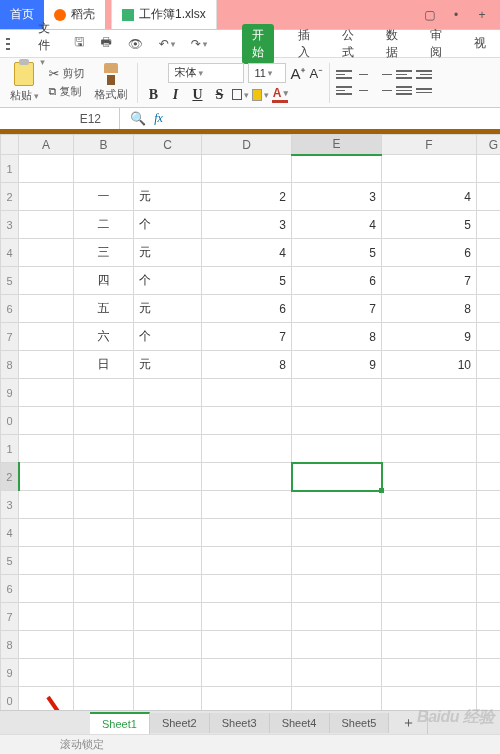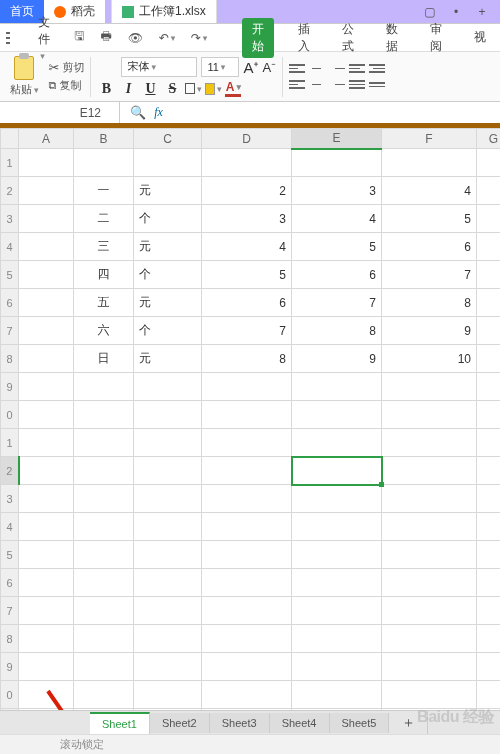--- a/index.html
+++ b/index.html
@@ -1,18 +1,18 @@
 <!DOCTYPE html>
 <html><head>
 <meta charset="utf-8">
 <style>
 * { box-sizing: border-box; margin: 0; padding: 0; font-family: "Microsoft YaHei", Arial, sans-serif; }
 body { width: 500px; height: 754px; overflow: hidden; background: #fff; font-size: 12px; color: #333; position: relative; }
 
-.tabbar { height: 24px; background: #c4b5fd; display: flex; align-items: stretch; border-bottom: 1px solid #ccc; }
+.tabbar { height: 30px; background: #fca5a5; display: flex; align-items: stretch; border-bottom: 1px solid #ccc; }
 .tabbar .tab { display: flex; align-items: center; padding: 0 10px; gap: 5px; font-size: 12px; cursor: pointer; }
 .tabbar .home { background: #3a75ff; color: #fff; }
 .tabbar .docker { background: #fff; color: #333; }
 .tabbar .file { background: #fff; color: #333; border-left: 1px solid #ddd; border-right: 1px solid #ddd; margin-left: 6px; justify-content: flex-end; }
 .tabbar .spacer { flex: 1; }
 .tabbar .win { display: flex; align-items: center; gap: 10px; padding: 0 10px; color: #888; }
 .icon-sq { width: 12px; height: 12px; display: inline-block; }
 .icon-green { background: #3cb371; }
 .icon-orange { background: #ff6a00; border-radius: 50%; }
 
@@ -68,21 +68,21 @@
 .sel-cell::after { content: ""; position: absolute; right: -3px; bottom: -3px; width: 5px; height: 5px; background: #2e9e46; }
 
 .arrow { position: absolute; left: 38px; top: 558px; width: 130px; height: 160px; pointer-events: none; }
 
 .sheettabs { position: absolute; bottom: 20px; left: 0; right: 0; height: 24px; background: #e6e6e6; display: flex; align-items: center; padding-left: 90px; gap: 0; border-top: 1px solid #ccc; }
 .stab { padding: 4px 12px; font-size: 11px; background: #ddd; border-right: 1px solid #ccc; cursor: pointer; color: #555; }
 .stab.active { background: #fff; color: #2e9e46; border-top: 2px solid #2e9e46; }
 .stab.add { background: transparent; font-size: 14px; }
 .statusbar { position: absolute; bottom: 0; left: 0; right: 0; height: 20px; background: #f2f2f2; border-top: 1px solid #ddd; font-size: 11px; color: #888; padding-left: 60px; display:flex; align-items:center;}
 
-.watermark { position: absolute; right: 6px; bottom: 26px; font-size: 16px; color: rgba(180,180,180,.6); font-weight: bold; letter-spacing: -0.5px; pointer-events:none;}
+.watermark { position: absolute; right: 6px; bottom: 26px; font-size: 16px; color: rgba(180,180,180,.6); font-style: italic; font-weight: bold; letter-spacing: -0.5px; pointer-events:none;}
 .paste-ico{width:20px;height:24px;background:#f8e07a;border:1px solid #c9a227;border-radius:2px;position:relative;}
 .paste-ico::before{content:"";position:absolute;top:-4px;left:4px;width:10px;height:6px;background:#bbb;border-radius:2px;}
 .brush-ico{width:18px;height:22px;position:relative;}
 .brush-ico::before{content:"";position:absolute;bottom:0;left:5px;width:8px;height:10px;background:#8a5a2b;}
 .brush-ico::after{content:"";position:absolute;top:0;left:2px;width:14px;height:10px;background:#d9a66c;border-radius:2px 2px 0 0;}
 .scissors{font-size:13px;}
 </style>
 </head>
 <body>
 
@@ -132,20 +132,24 @@
   </div>
   <div class="btncol">
     <div>
         <span class="scissors">✂</span>
         <span>剪切</span>
       </div>
     <div>
         <span>⧉</span>
         <span>复制</span>
       </div>
+  </div>
+  <div class="tgroup">
+    <div class="brush-ico"></div>
+    <div class="lbl">格式刷</div>
   </div>
   <div class="sep"></div>
   <div style="display:flex;flex-direction:column;gap:4px;">
     <div class="fmtrow">
       <div class="sel font dd">宋体</div>
       <div class="sel size dd">11</div>
       <span class="Aa big">A⁺</span>
       <span class="Aa">A⁻</span>
     </div>
     <div class="fmtrow">

